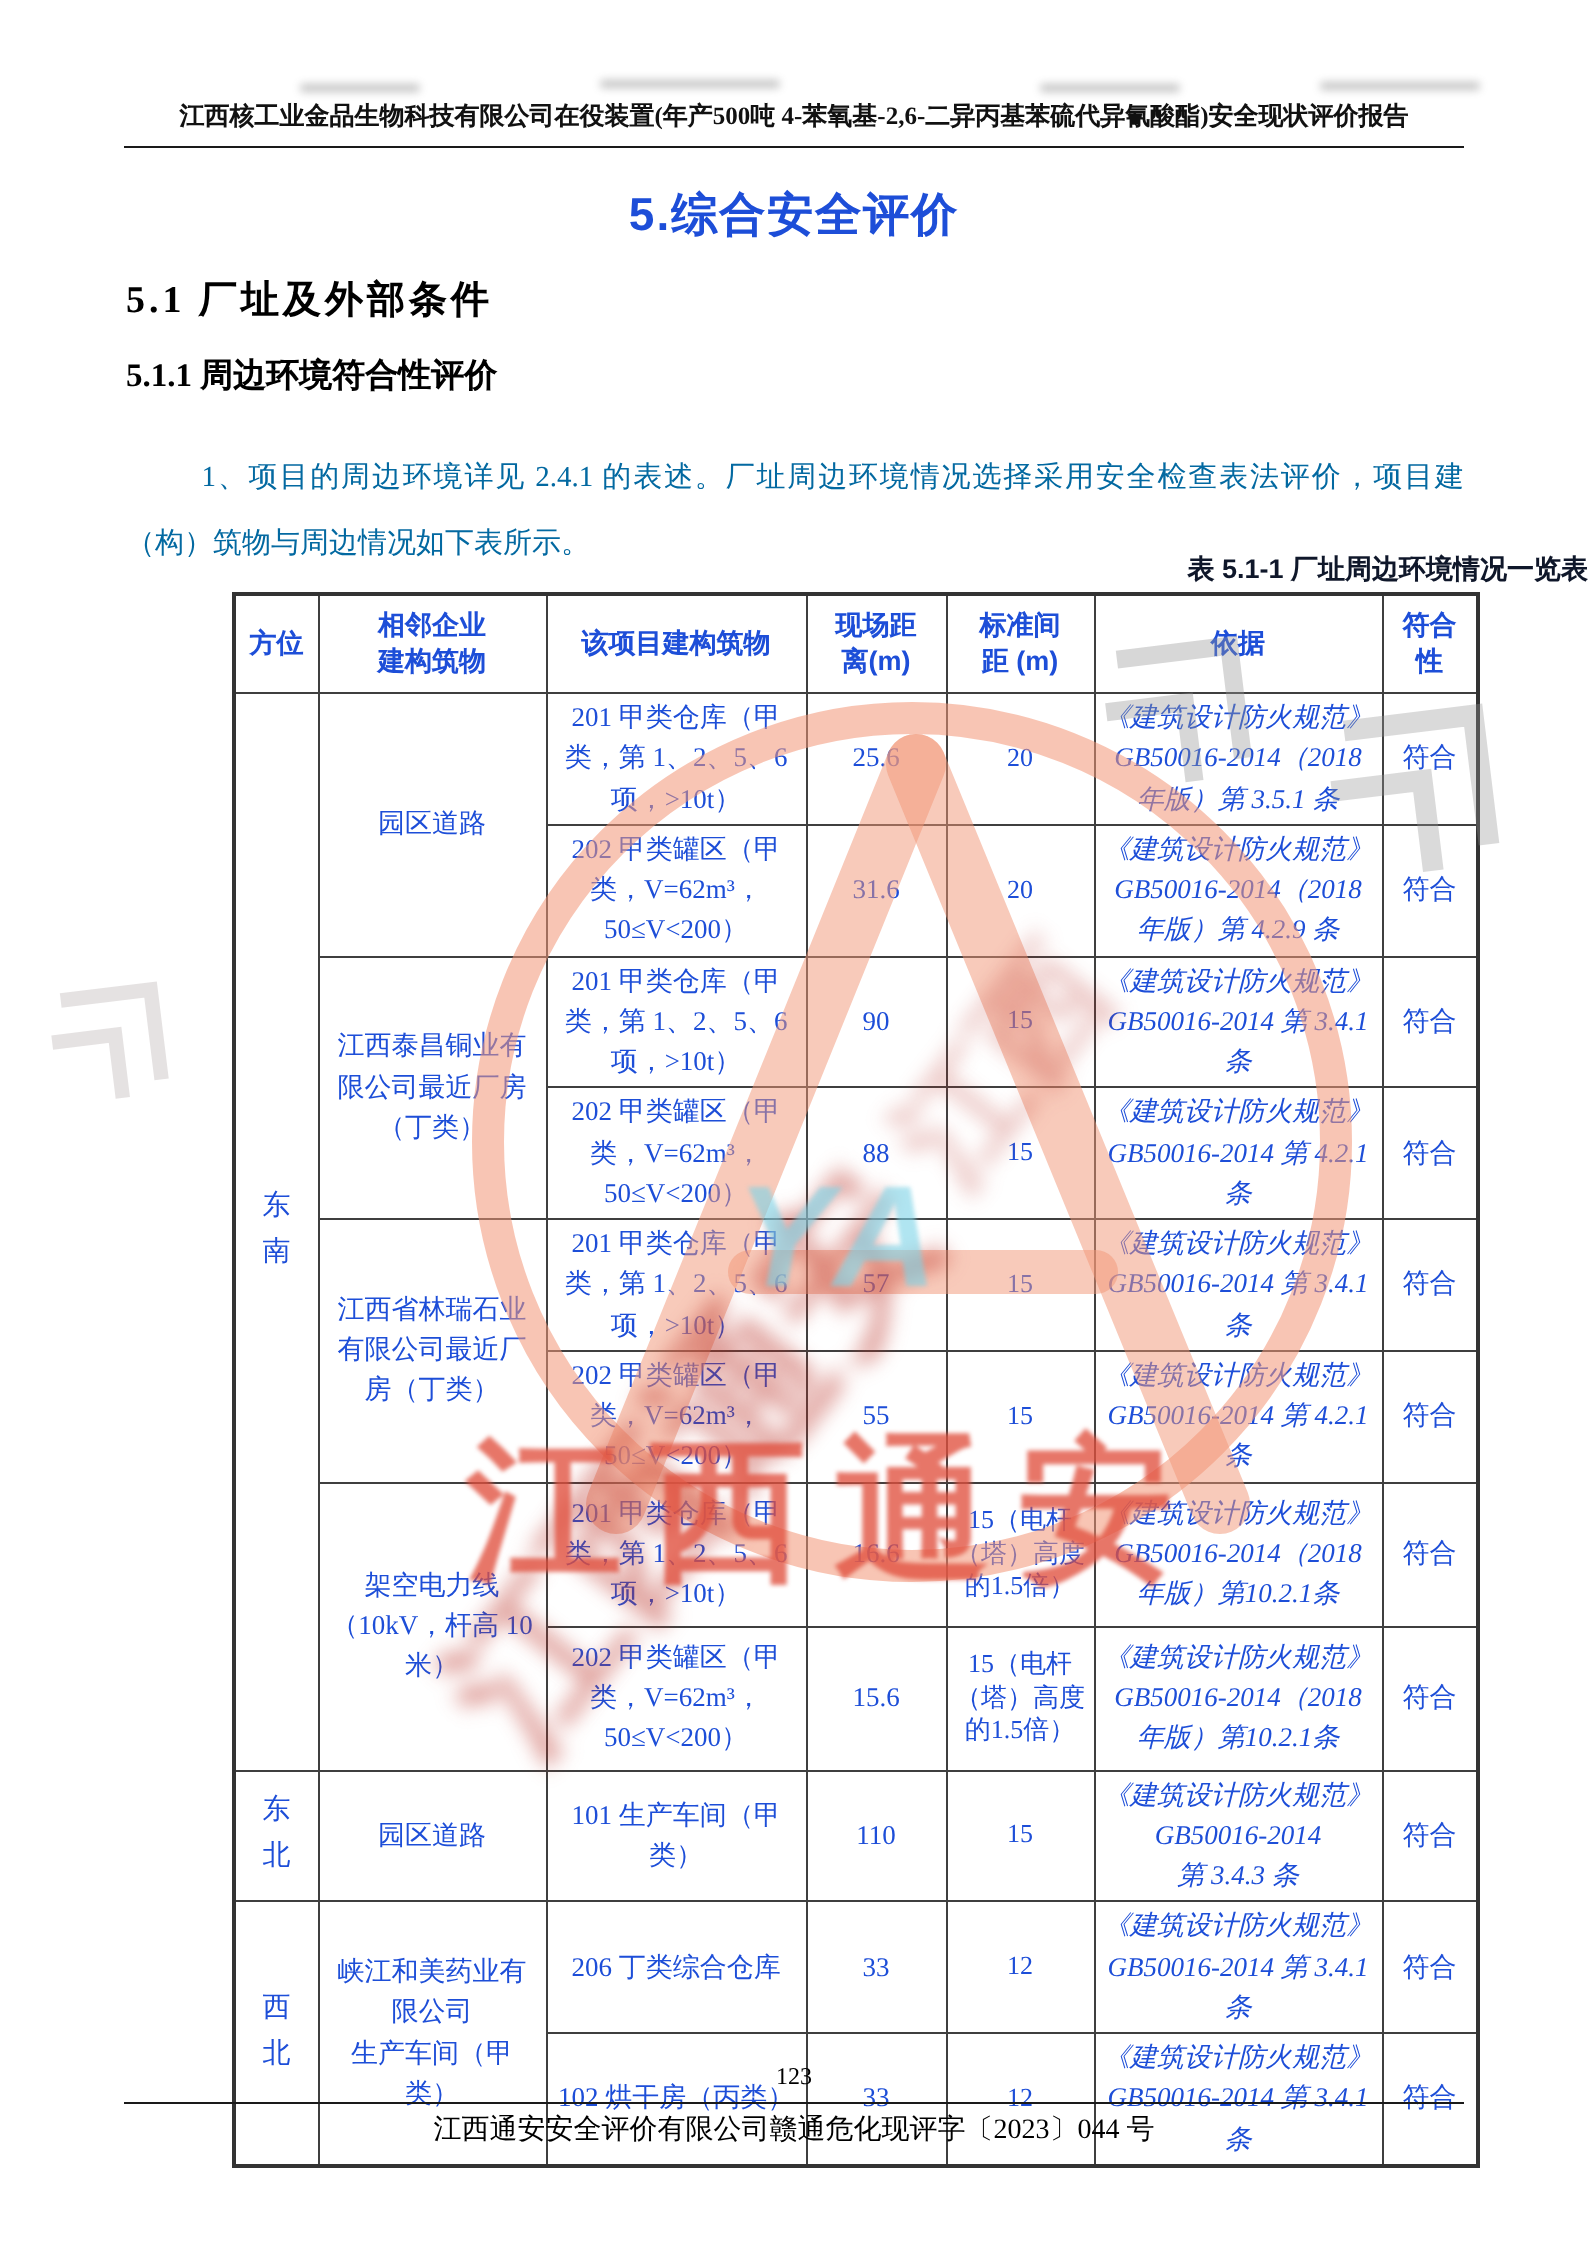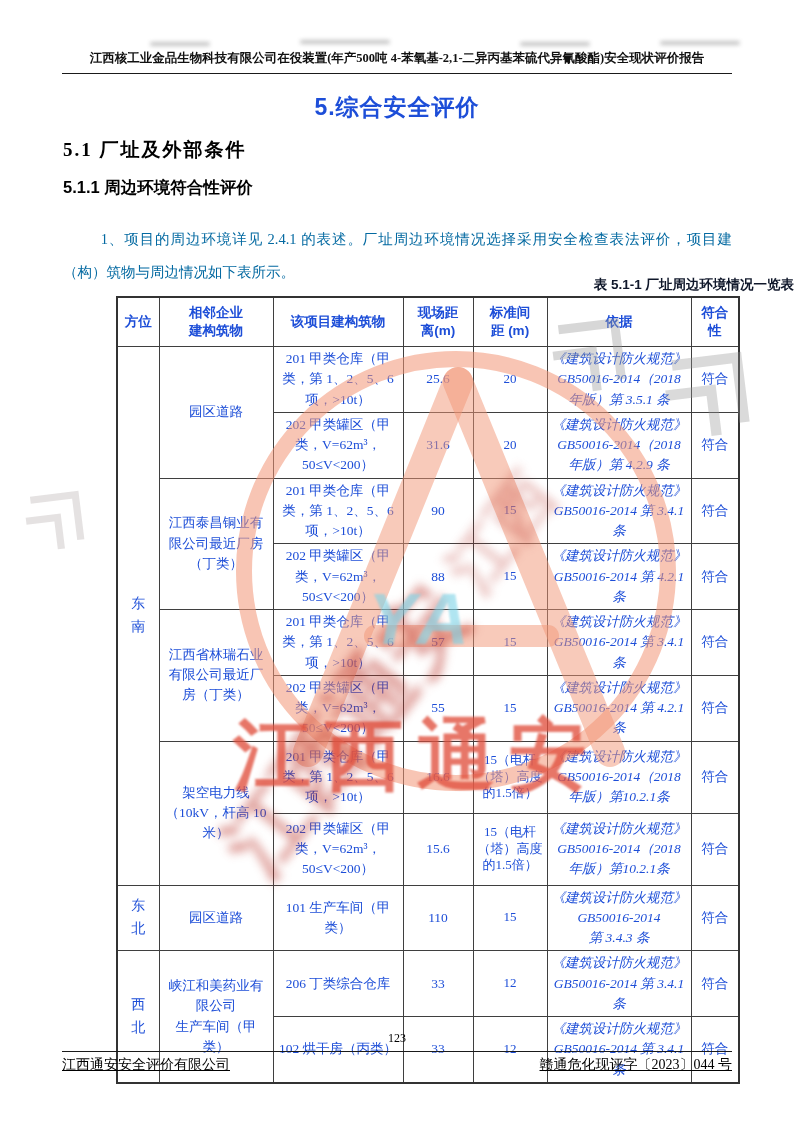--- a/index.html
+++ b/index.html
@@ -13,21 +13,21 @@
               font-family:"Liberation Serif","DejaVu Serif",serif;}
   .scan-dash{position:absolute;height:4px;background:#555;opacity:.35;filter:blur(2px);border-radius:2px;}
 
   
   .doc-title{position:absolute;left:0;right:0;top:92px;text-align:center;
              font-size:23px;font-weight:bold;font-family:"Liberation Sans","DejaVu Sans",sans-serif;
              letter-spacing:1px;color:#1d4ed8;}
   .sec-title{position:absolute;left:63px;top:137px;font-size:19px;font-weight:bold;
              font-family:"Liberation Serif","DejaVu Serif",serif;letter-spacing:2px;color:#000;}
   .subsec-title{position:absolute;left:63px;top:177px;font-size:16.5px;font-weight:bold;
-             font-family:Liberation Sans, sans-serif;color:#000;}
+             font-family:Liberation Serif, serif;color:#000;}
   .paragraph{position:absolute;left:63px;right:62px;top:223px;font-size:14.5px;
              line-height:2.25;text-align:justify;text-indent:2.6em;color:#0369a1;}
 
   
   .tbl-caption{position:absolute;left:0;right:0;top:276px;text-align:right;
                font-size:13.5px;font-weight:bold;font-family:"Liberation Sans","DejaVu Sans",sans-serif;color:#0f172a;}
   .tbl-wrap{position:absolute;left:100px;top:296px;}
   table.env{border-collapse:collapse;table-layout:fixed;width:622px;
             font-size:13.5px;color:#1d4ed8;background:transparent;margin-left:16px;}
   table.env th,table.env td{border:1px solid #3f3f3f;text-align:center;vertical-align:middle;
@@ -39,21 +39,21 @@
   td.c-nb{line-height:1.5;}
   td.c-pj{line-height:1.5;}
   td.c-num{font-size:13.5px;}
   td.c-std{font-size:13px;line-height:1.3;}
   td.c-bs{line-height:1.5;font-style:italic;}
   td.c-cf{font-size:13.5px;}
 
   
   .page-number{position:absolute;left:0;right:0;top:1031px;text-align:center;font-size:12px;color:#000;}
   .doc-footer{position:absolute;left:62px;right:62px;top:1051px;border-top:1.6px solid #1a1a1a;
-              display:flex;justify-content:space-between;padding-top:4px;font-size:14px;color:#000;text-decoration:underline;}
+              display:flex;justify-content:center;padding-top:4px;font-size:14px;color:#000;}
 
   
   .wm-layer{position:absolute;inset:0;pointer-events:none;z-index:9;}
   .wm-svg{position:absolute;left:0;top:0;}
   .wm-red{position:absolute;left:233px;top:704px;font-size:78px;font-weight:bold;
           font-family:"Liberation Sans","DejaVu Sans",sans-serif;letter-spacing:14px;
           color:rgba(224,80,62,0.78);filter:blur(1px);white-space:nowrap;}
   .wm-blur1{position:absolute;left:0;top:0;transform:translate(198px,828px) rotate(-52deg);
             transform-origin:0 0;font-size:84px;font-weight:bold;white-space:nowrap;
             font-family:"Liberation Sans","DejaVu Sans",sans-serif;
@@ -69,21 +69,21 @@
 </head>
 <body>
 
 <div class="page">
 
   <div class="scan-dash" style="left:150px;top:42px;width:60px;"></div>
   <div class="scan-dash" style="left:300px;top:40px;width:90px;"></div>
   <div class="scan-dash" style="left:520px;top:42px;width:70px;"></div>
   <div class="scan-dash" style="left:660px;top:41px;width:80px;"></div>
 
-  <div class="doc-header">江西核工业金品生物科技有限公司在役装置(年产500吨 4-苯氧基-2,1-二异丙基苯硫代异氰酸酯)安全现状评价报告</div>
+  <div class="doc-header">江西核工业金品生物科技有限公司在役装置(年产500吨 4-苯氧基-2,6-二异丙基苯硫代异氰酸酯)安全现状评价报告</div>
 
   <div class="doc-title">5.综合安全评价</div>
   <div class="sec-title">5.1 厂址及外部条件</div>
   <div class="subsec-title">5.1.1 周边环境符合性评价</div>
 
   <div class="paragraph">1、项目的周边环境详见 2.4.1 的表述。厂址周边环境情况选择采用安全检查表法评价，项目建（构）筑物与周边情况如下表所示。</div>
 
   <div class="tbl-caption">表 5.1-1  厂址周边环境情况一览表</div>
   <div class="tbl-wrap">
     <table class="env">

